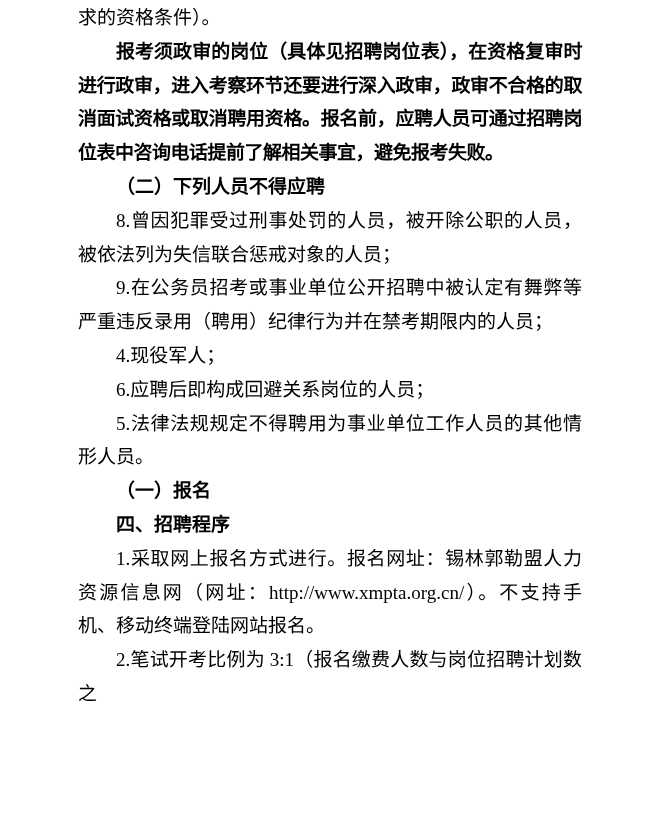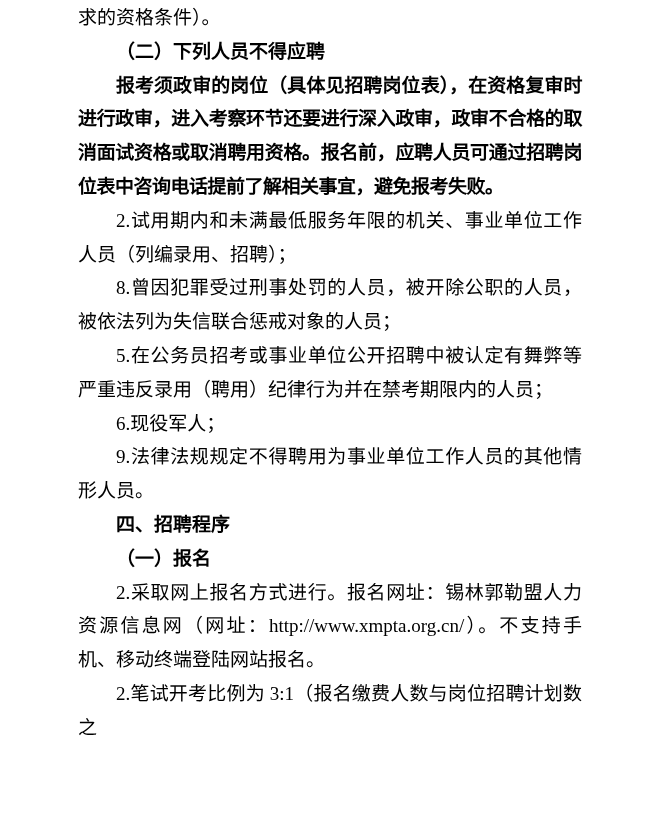--- a/index.html
+++ b/index.html
@@ -36,24 +36,24 @@
   }
   .tight {
     letter-spacing: -0.5px;
   }
 </style>
 </head>
 <body>
 
 <div class="page">
   <p>求的资格条件）。</p>
+  <p class="indent bold tight">报考须政审的岗位（具体见招聘岗位表），在资格复审时进行政审，进入考察环节还要进行深入政审，政审不合格的取消面试资格或取消聘用资格。报名前，应聘人员可通过招聘岗位表中咨询电话提前了解相关事宜，避免报考失败。</p>
   <p class="indent bold">（二）下列人员不得应聘</p>
-  <p class="indent bold tight">报考须政审的岗位（具体见招聘岗位表），在资格复审时进行政审，进入考察环节还要进行深入政审，政审不合格的取消面试资格或取消聘用资格。报名前，应聘人员可通过招聘岗位表中咨询电话提前了解相关事宜，避免报考失败。</p>
-  <p class="indent">2.试用期内和未满最低服务年限的机关、事业单位工作人员（列编录用、招聘）；</p>
   <p class="indent">8.曾因犯罪受过刑事处罚的人员，被开除公职的人员，被依法列为失信联合惩戒对象的人员；</p>
-  <p class="indent">5.在公务员招考或事业单位公开招聘中被认定有舞弊等严重违反录用（聘用）纪律行为并在禁考期限内的人员；</p>
-  <p class="indent">6.现役军人；</p>
-  <p class="indent">9.法律法规规定不得聘用为事业单位工作人员的其他情形人员。</p>
+  <p class="indent">9.在公务员招考或事业单位公开招聘中被认定有舞弊等严重违反录用（聘用）纪律行为并在禁考期限内的人员；</p>
+  <p class="indent">4.现役军人；</p>
+  <p class="indent">6.应聘后即构成回避关系岗位的人员；</p>
+  <p class="indent">5.法律法规规定不得聘用为事业单位工作人员的其他情形人员。</p>
+  <p class="indent bold">（一）报名</p>
   <p class="indent bold">四、招聘程序</p>
-  <p class="indent bold">（一）报名</p>
-  <p class="indent">2.采取网上报名方式进行。报名网址：锡林郭勒盟人力资源信息网（网址：http://www.xmpta.org.cn/）。不支持手机、移动终端登陆网站报名。</p>
+  <p class="indent">1.采取网上报名方式进行。报名网址：锡林郭勒盟人力资源信息网（网址：http://www.xmpta.org.cn/）。不支持手机、移动终端登陆网站报名。</p>
   <p class="indent">2.笔试开考比例为 3:1（报名缴费人数与岗位招聘计划数之</p>
 </div>
 
 </body></html>

